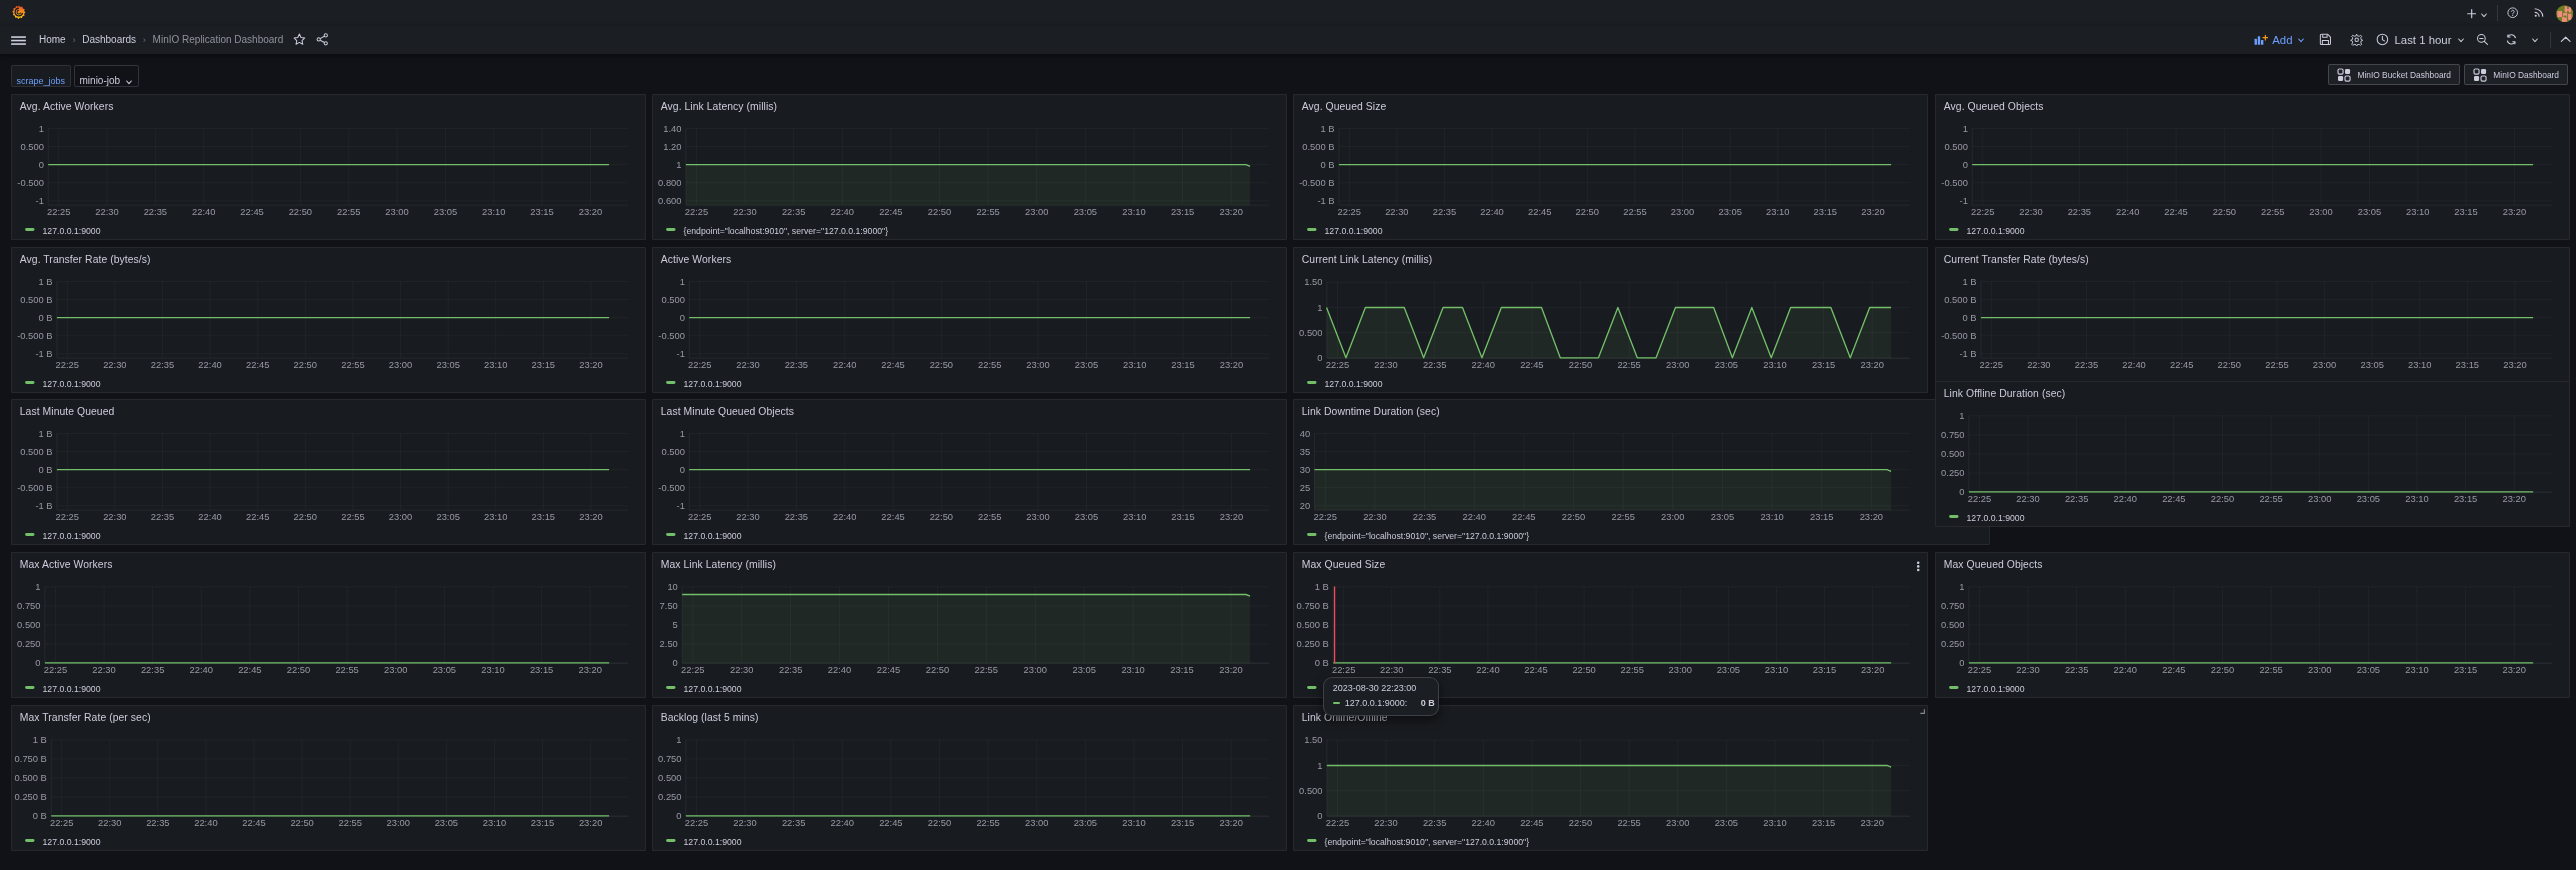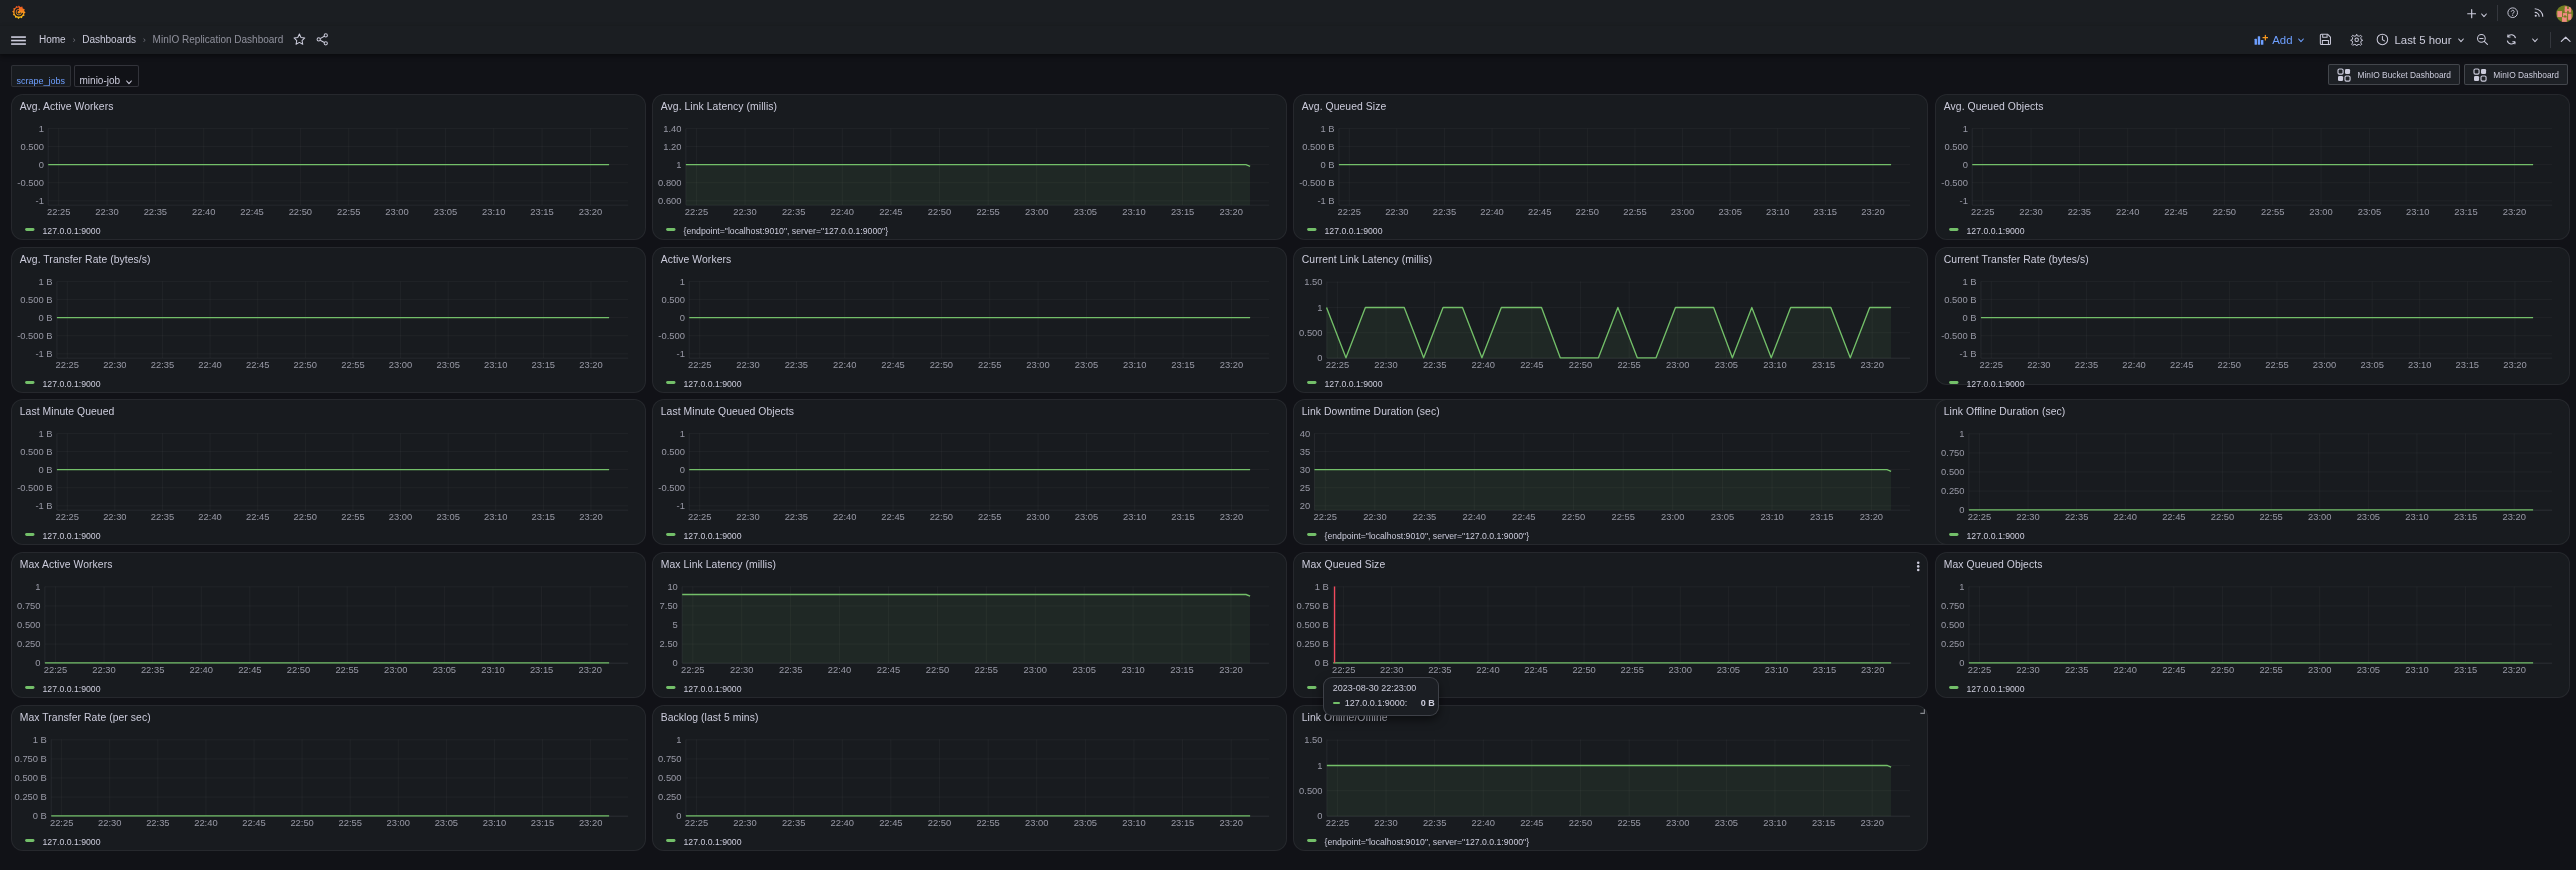--- a/index.html
+++ b/index.html
@@ -1,19 +1,19 @@
 <!DOCTYPE html>
 <html style="font-size:10.8px"><head><meta charset="utf-8"><style>
 * { margin:0; padding:0; box-sizing:border-box; }
 html,body { width:2576px; height:870px; background:#111217; font-family:"Liberation Sans", sans-serif; overflow:hidden; }
 #wrap { position:relative; width:2576px; height:870px; }
 .bar1 { position:absolute; left:0; top:0; width:2576px; height:25.5px; background:#1b1e22; }
 .bar2 { position:absolute; left:0; top:26px; width:2576px; height:27.5px; background:#1b1e22; box-shadow:0 2px 4.7px rgba(0,0,0,0.45); }
 .bdiv { position:absolute; left:0; top:25.5px; width:2576px; height:0.7px; background:#0b0c0e; }
-.panel { position:absolute; background:#181b1f; border:0.7px solid rgba(204,204,220,0.08); border-radius:12px; }
+.panel { position:absolute; background:#181b1f; border:0.7px solid rgba(204,204,220,0.08); border-radius:1px; }
 .searchbox { position:absolute; left:974px; top:2.7px; width:667px; height:21px; background:#111217; border:0.7px solid rgba(204,204,220,0.22); border-radius:3.4px; display:flex; align-items:center; padding:0 8px; }
 .crumbtxt { color:#ccccdc; font-size:10px; }
 .icbtn { display:inline-flex; align-items:center; }
 .chip { position:absolute; top:65px; height:21.5px; border-radius:2px; display:flex; align-items:flex-end; }
 .dashbtn { position:absolute; top:64px; height:21px; background:#1d2025; border:0.7px solid rgba(204,204,220,0.22); border-radius:2px; display:flex; align-items:center; gap:6px; padding:0 8px; color:#ccccdc; font-size:8.4px; font-weight:500; white-space:nowrap; }
 .tt { position:absolute; left:1323px; top:677px; width:116px; height:39px; white-space:nowrap; background:#1b1e23; border:0.7px solid rgba(204,204,220,0.2); border-radius:9px; box-shadow:0 4px 9.4px rgba(0,0,0,0.5); padding:5.4px 0 0 8.7px; z-index:50; }
 </style></head><body>
 <div id="wrap">
 
 <div class="bar1">
@@ -118,21 +118,21 @@
           <svg width="13.4" height="13.4" viewBox="0 0 20 20" style="">
             <circle cx="10" cy="10" r="2.6" fill="none" stroke="#ccccdc" stroke-width="1.5"></circle>
             <path d="M10 1.8 l1.1 2.6 2.8 0.4 2 -1.4 1.6 1.6 -1.4 2 0.4 2.8 2.6 1.1 -2.6 1.1 -0.4 2.8 1.4 2 -1.6 1.6 -2 -1.4 -2.8 0.4 -1.1 2.6 -1.1 -2.6 -2.8 -0.4 -2 1.4 -1.6 -1.6 1.4 -2 -0.4 -2.8 -2.6 -1.1 2.6 -1.1 0.4 -2.8 -1.4 -2 1.6 -1.6 2 1.4 2.8 -0.4 Z" fill="none" stroke="#ccccdc" stroke-width="1.4" stroke-linejoin="round"></path>
           </svg>
         </span>
     <span class="icbtn" style="margin-left:13.4px;gap:5.4px">
           <svg width="12.8" height="12.8" viewBox="0 0 19 19" style="">
             <circle cx="9.5" cy="9.5" r="7.8" fill="none" stroke="#ccccdc" stroke-width="1.5"></circle>
             <path d="M9.5 5 v4.8 l3.2 1.9" fill="none" stroke="#ccccdc" stroke-width="1.5" stroke-linecap="round"></path>
           </svg>
-          <span style="color:#ccccdc;font-size:11.4px;font-weight:500;letter-spacing:0px">Last 5 hour</span>
+          <span style="color:#ccccdc;font-size:11.4px;font-weight:500;letter-spacing:0px">Last 1 hour</span>
           <svg width="8" height="8" viewBox="0 0 12 12" style="">
             <path d="M2.5 4.5 L6 8.5 L9.5 4.5" fill="none" stroke="#ccccdc" stroke-width="1.6" stroke-linecap="round" stroke-linejoin="round"></path>
           </svg>
         </span>
     <span class="icbtn" style="margin-left:10.8px">
           <svg width="12.8" height="12.8" viewBox="0 0 19 19" style="">
             <circle cx="8" cy="8" r="5.7" fill="none" stroke="#ccccdc" stroke-width="1.5"></circle>
             <line x1="12.3" y1="12.3" x2="17" y2="17" stroke="#ccccdc" stroke-width="1.6" stroke-linecap="round"></line>
             <line x1="5.5" y1="8" x2="10.5" y2="8" stroke="#ccccdc" stroke-width="1.5" stroke-linecap="round"></line>
           </svg>
@@ -663,21 +663,21 @@
         <text x="22.5" y="81.9" font-size="14" fill="rgba(204,204,220,0.70)" text-anchor="end">35</text>
         <text x="22.5" y="108.9" font-size="14" fill="rgba(204,204,220,0.70)" text-anchor="end">30</text>
         <text x="22.5" y="135.9" font-size="14" fill="rgba(204,204,220,0.70)" text-anchor="end">25</text>
         <text x="22.5" y="162.9" font-size="14" fill="rgba(204,204,220,0.70)" text-anchor="end">20</text>
         <path d="M 29.0 104.0 H 884 L 890 106.5 V 164.5 H 29.0 Z" fill="rgba(115,191,105,0.085)" stroke="none"></path>
         <path d="M 29.0 104.0 H 884 L 890 106.5" stroke="#73bf69" stroke-width="2" fill="none"></path>
         <rect x="18" y="198.5" width="14" height="4.5" rx="2.2" fill="#73bf69"></rect>
         <text x="44" y="207.5" font-size="13" fill="#ccccdc">{endpoint="localhost:9010", server="127.0.0.1:9000"}</text>
       </svg>
     </div>
-<div class="panel" style="left:1935px;top:399px;width:635px;height:146px">
+<div class="panel" style="left:1935px;top:381px;width:635px;height:146px">
       <svg width="635" height="146" viewBox="0 0 945 218" style="position:absolute;left:0;top:0">
         <text x="10" y="22.5" font-size="15.5" font-weight="500" fill="#ccccdc" letter-spacing="0.1">Link Offline Duration (sec)</text>
         <line x1="47.5" y1="50.5" x2="918.5" y2="50.5" stroke="rgba(204,204,220,0.07)" stroke-width="1"></line>
         <line x1="47.5" y1="79.0" x2="918.5" y2="79.0" stroke="rgba(204,204,220,0.07)" stroke-width="1"></line>
         <line x1="47.5" y1="107.5" x2="918.5" y2="107.5" stroke="rgba(204,204,220,0.07)" stroke-width="1"></line>
         <line x1="47.5" y1="136.0" x2="918.5" y2="136.0" stroke="rgba(204,204,220,0.07)" stroke-width="1"></line>
         <line x1="47.5" y1="164.5" x2="918.5" y2="164.5" stroke="rgba(204,204,220,0.07)" stroke-width="1"></line>
         <line x1="63.3" y1="50.0" x2="63.3" y2="164.5" stroke="rgba(204,204,220,0.07)" stroke-width="1"></line>
         <text x="63.3" y="179.5" font-size="14" fill="rgba(204,204,220,0.70)" text-anchor="middle">22:25</text>
         <line x1="135.9" y1="50.0" x2="135.9" y2="164.5" stroke="rgba(204,204,220,0.07)" stroke-width="1"></line>

